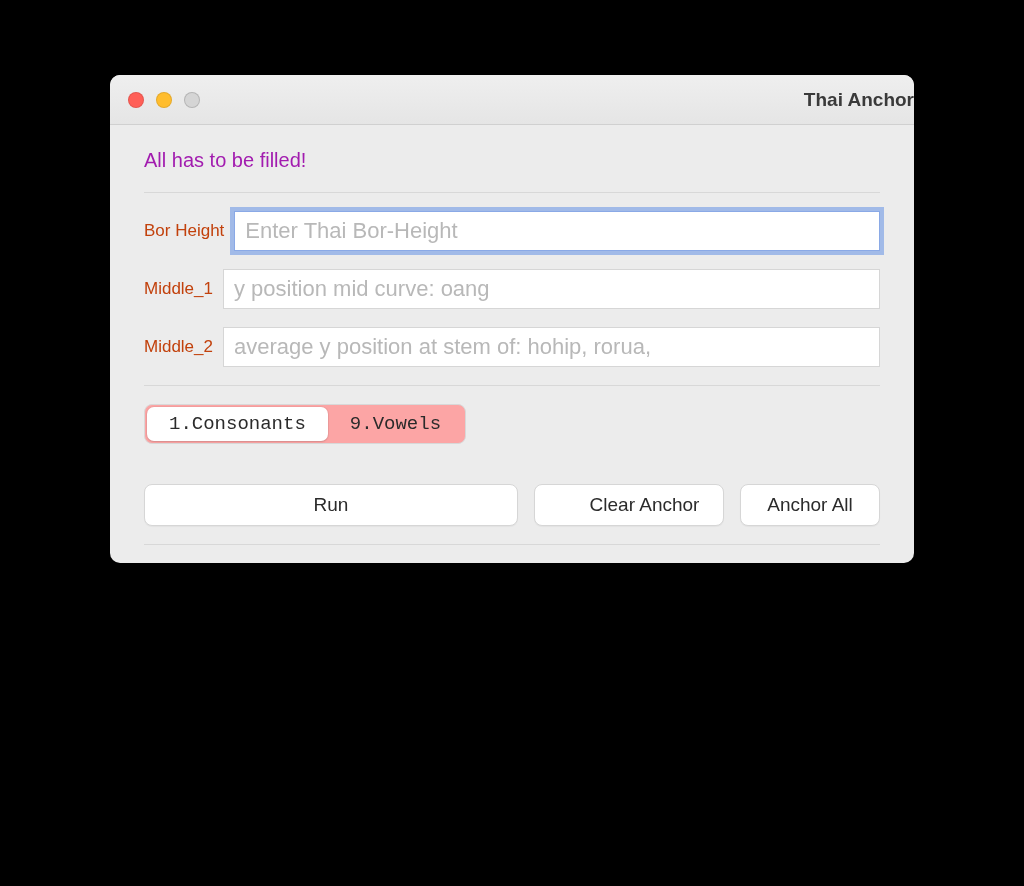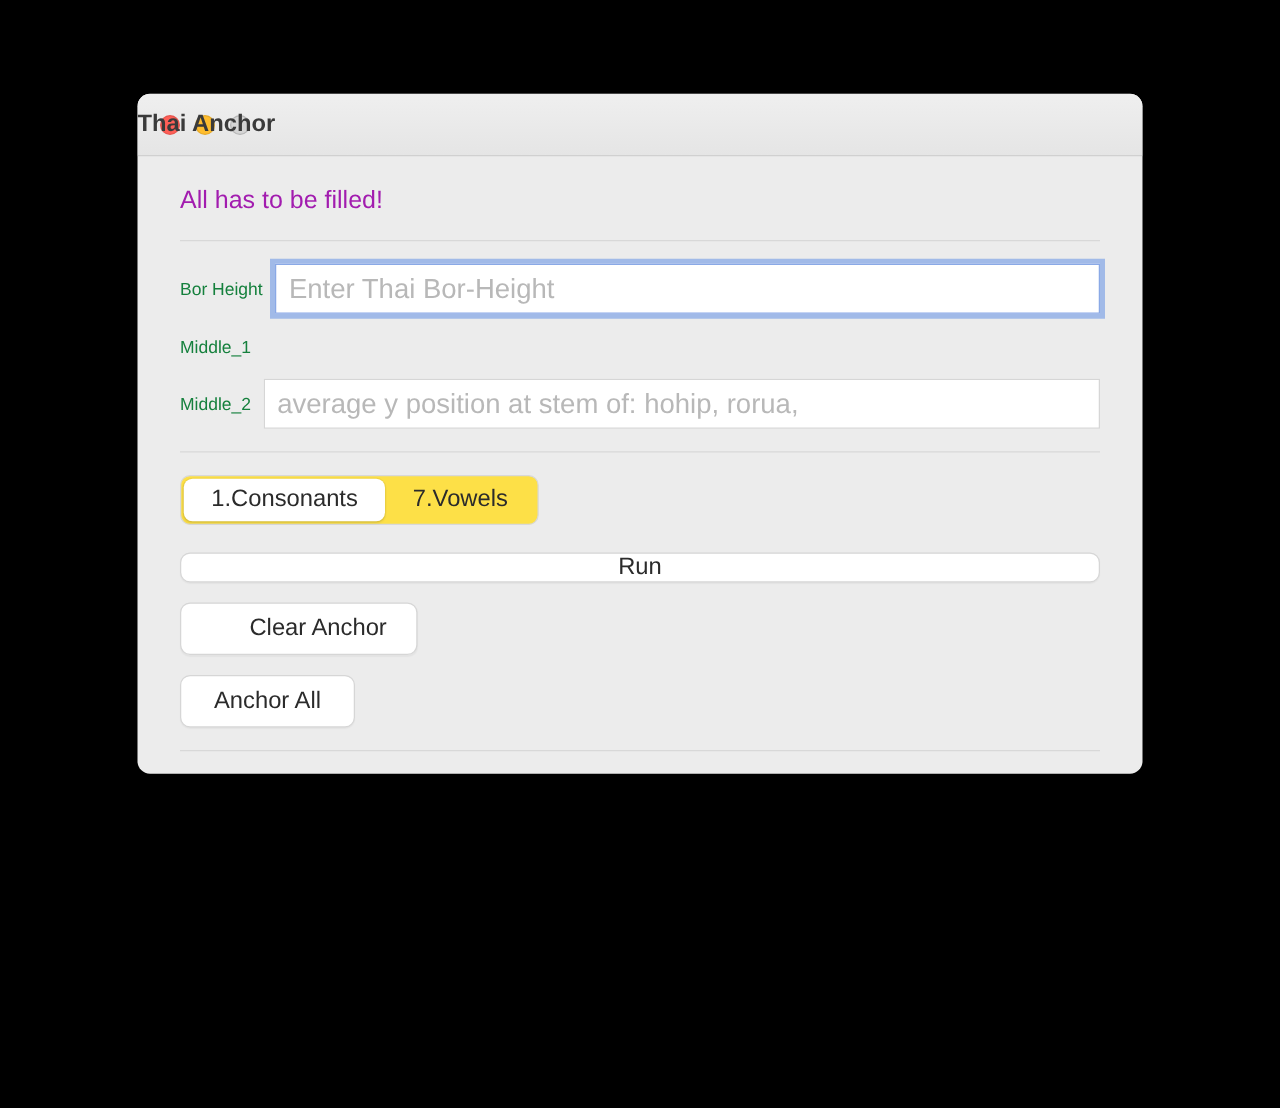--- a/index.html
+++ b/index.html
@@ -41,21 +41,21 @@
       width: 16px;
       height: 16px;
       border-radius: 50%;
     }
     .tl-close { background: #ff5f57; border: 1px solid rgba(0,0,0,0.1); }
     .tl-min   { background: #ffbd2e; border: 1px solid rgba(0,0,0,0.1); }
     .tl-max   { background: #d5d5d5; border: 1px solid rgba(0,0,0,0.15); }
     .window-title {
       position: absolute;
       left: 0; right: 0;
-      text-align: left;
+      text-align: right;
       font-weight: 600;
       font-size: 19px;
       color: #3a3a3a;
       pointer-events: none;
     }
     .content {
       padding: 24px 34px 18px 34px;
     }
     .heading {
       font-size: 20px;
@@ -78,22 +78,22 @@
       border-top: 1px solid #d8d8d8;
       margin: 18px 0 0 0;
     }
     .field-row {
       display: flex;
       align-items: center;
       margin-bottom: 18px;
       gap: 10px;
     }
     .field-label {
-      font-size: 14px;
-      color: #15803d;
+      font-size: 17px;
+      color: #c2410c;
       white-space: nowrap;
       font-weight: 400;
     }
     .field-input {
       flex: 1;
       height: 40px;
       font-size: 22px;
       padding: 4px 10px;
       border: 1px solid #d6d6d6;
       background: #ffffff;
@@ -103,45 +103,45 @@
     }
     .field-input::placeholder {
       color: #b8b8b8;
     }
     .field-input.focused {
       border: 1px solid #8aa9e6;
       box-shadow: 0 0 0 4px rgba(100, 145, 230, 0.55);
     }
     .seg-control {
       display: inline-flex;
-      background: #fde047;
+      background: #fca5a5;
       border-radius: 8px;
       padding: 2px;
       height: 40px;
       border: 1px solid #d8d8d8;
+      font-family: Liberation Mono, monospace;
     }
     .seg-btn {
       border: none;
       background: transparent;
       font-size: 19px;
       color: #2b2b2b;
       padding: 0 22px;
       border-radius: 7px;
       font-family: inherit;
       cursor: default;
     }
     .seg-btn.active {
       background: #ffffff;
       box-shadow: 0 1px 2px rgba(0,0,0,0.12), 0 0 0 1px rgba(0,0,0,0.04);
     }
     .button-row {
       display: flex;
       gap: 16px;
-      margin-top: 22px;
-      flex-direction: column;
+      margin-top: 40px;
     }
     .btn {
       height: 42px;
       background: #ffffff;
       border: 1px solid #d6d6d6;
       border-radius: 8px;
       font-size: 19px;
       color: #2b2b2b;
       font-family: inherit;
       cursor: default;
@@ -168,34 +168,35 @@
     <div class="heading">All has to be filled!</div>
     <hr class="sep">
 
     <div class="field-row">
       <span class="field-label">Bor Height</span>
       <input class="field-input focused" type="text" placeholder="Enter Thai Bor-Height" style="">
     </div>
 
     <div class="field-row">
       <span class="field-label">Middle_1</span>
+      <input class="field-input" type="text" placeholder="y position mid curve: oang" style="">
     </div>
 
     <div class="field-row">
       <span class="field-label">Middle_2</span>
       <input class="field-input" type="text" placeholder="average y position at stem of: hohip, rorua," style="">
     </div>
 
 
 
     <hr class="sep-bottom">
 
     <div class="seg-control">
       <button class="seg-btn active">1.Consonants</button>
-      <button class="seg-btn">7.Vowels</button>
+      <button class="seg-btn">9.Vowels</button>
     </div>
 
     <div class="button-row">
       <button class="btn btn-run">Run</button>
       <button class="btn btn-clear-anchor">Clear Anchor</button>
       <button class="btn btn-clear-all">Anchor All</button>
     </div>
 
     <hr class="sep-final">
   </div>

